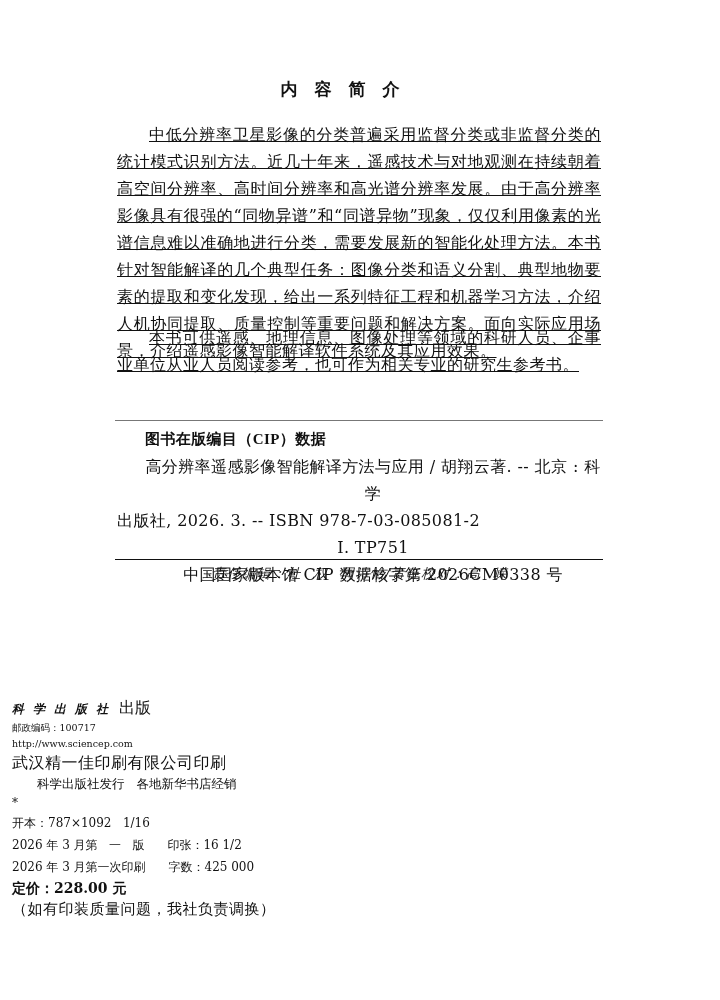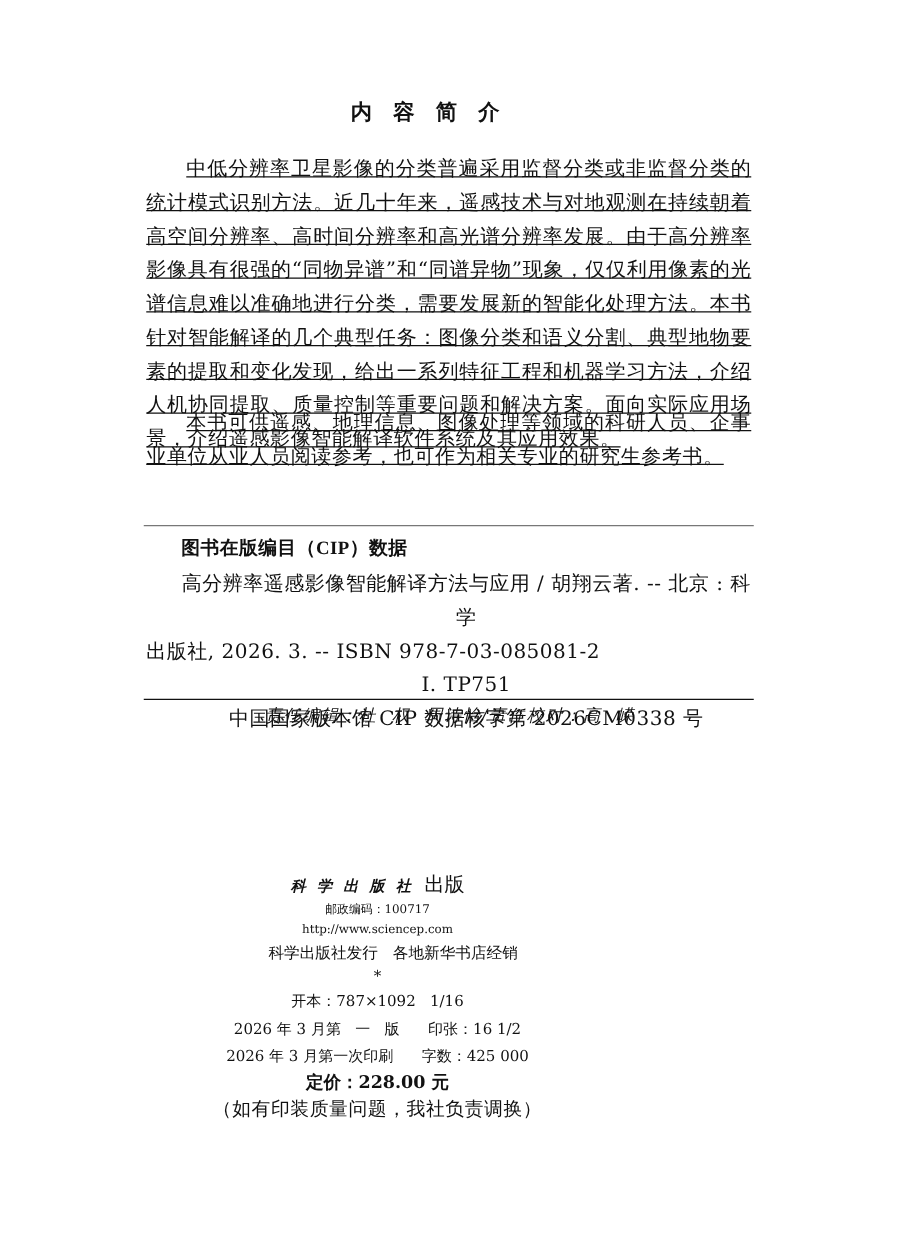--- a/index.html
+++ b/index.html
@@ -79,23 +79,22 @@
       text-align: center;
       font-size: 13.5px;
       line-height: 21px;
       font-style: italic;
       letter-spacing: 1.5px;
     }
 
     .imprint {
       position: absolute;
       top: 697px;
-      left: 0;
+      left: 12px;
       width: 604px;
-      text-align: center;
     }
     .imprint-line { display: block; }
     .publisher-row { font-size: 16px; line-height: 22px; }
     .publisher-logo {
       font-weight: bold;
       font-style: italic;
       letter-spacing: 9px;
       font-size: 12px;
       font-family: "DejaVu Serif", serif;
       margin-right: 2px;
@@ -136,20 +135,21 @@
 <div class="credits">
   <div style="white-space:pre;">责任编辑：杜  权  周诗怡/责任校对：高  嵘</div>
 </div>
 
 <div class="imprint">
   <div class="imprint-line publisher-row">
     <span class="publisher-logo">科学出版社</span><span>出版</span>
   </div>
   <div class="imprint-line small-line">邮政编码：100717</div>
   <div class="imprint-line small-line">http://www.sciencep.com</div>
+  <div class="imprint-line printer">武汉精一佳印刷有限公司印刷</div>
   <div class="imprint-line distrib" style="white-space:pre;">科学出版社发行   各地新华书店经销</div>
   <div class="imprint-line star">*</div>
   <div class="imprint-line spec">开本：787×1092   1/16</div>
   <div class="imprint-line spec">2026 年 3 月第   一   版      印张：16 1/2</div>
   <div class="imprint-line spec">2026 年 3 月第一次印刷      字数：425 000</div>
   <div class="imprint-line price">定价：228.00 元</div>
   <div class="imprint-line note">（如有印装质量问题，我社负责调换）</div>
 </div>
 
 </body></html>

